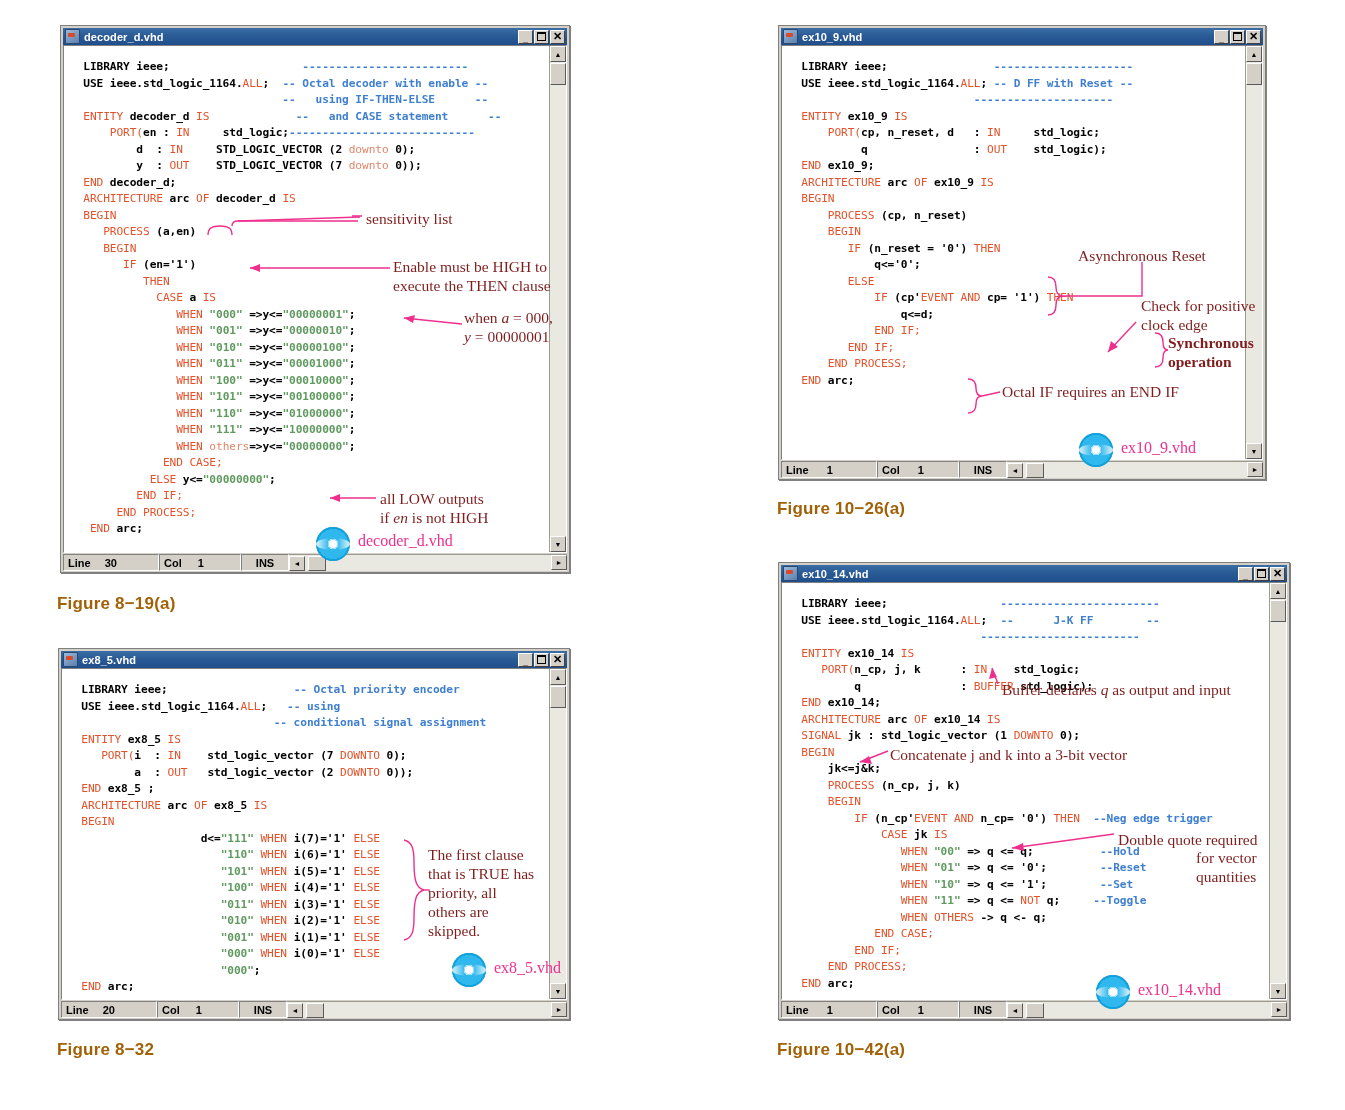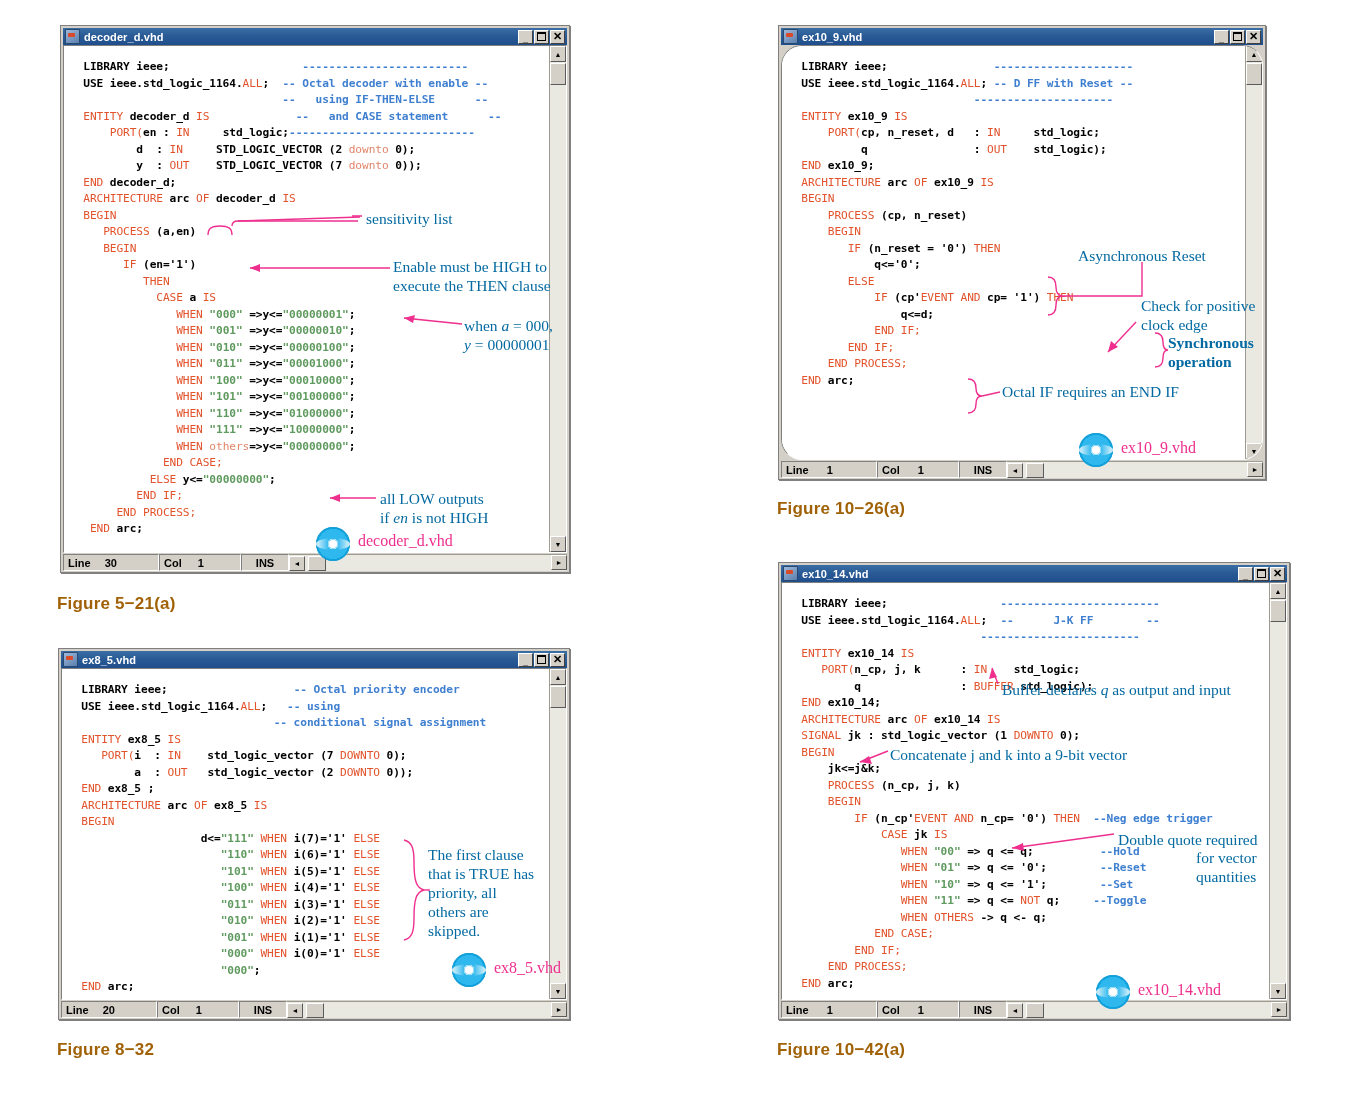--- a/index.html
+++ b/index.html
@@ -137,21 +137,21 @@
     position:absolute;right:0;top:0;width:16px;height:15px;background:#d4d0c8;
     border-top:1px solid #ffffff;border-left:1px solid #ffffff;
     border-right:1px solid #5a5a5a;border-bottom:1px solid #5a5a5a;
     box-sizing:border-box;display:flex;align-items:center;justify-content:center;font-size:7px;
   }
 
   
   .anno{
     position:absolute;
     font-family:"Liberation Serif","DejaVu Serif",serif;
-    color:#0369a1;font-size:15.5px;line-height:19px;
+    color:#7f1d1d;font-size:15.5px;line-height:19px;
     white-space:pre-line;
   }
   .anno i{font-style:italic;}
   .caption{
     position:absolute;
     font-family:"Liberation Sans", sans-serif;
     font-weight:bold;color:#a16207;font-size:17px;letter-spacing:0.2px;
   }
   .cdlabel{
     position:absolute;
@@ -214,39 +214,39 @@
     <div class="sb-cell sb-ins">INS</div>
     <div class="sb-hsb">
       <div class="hsb-left">◄</div>
       <div class="hsb-thumb"></div>
       <div class="hsb-right">►</div>
     </div>
   </div>
 </div>
 <div class="cd" style="left:316px;top:527px;"></div>
 <div class="cdlabel" style="left:358px;top:532px;">decoder_d.vhd</div>
-<div class="caption" style="left:57px;top:594px;">Figure 5−21(a)</div>
+<div class="caption" style="left:57px;top:594px;">Figure 8−19(a)</div>
 
 <div class="win" style="left:778px;top:25px;width:488px;height:455px;">
   <div class="titlebar">
     <span class="tb-icon"></span>
     <span class="tb-title">ex10_9.vhd</span>
     <span class="tb-buttons">
       <span class="tb-btn tb-min">
           <span class="gl">_</span>
         </span>
       <span class="tb-btn tb-max">
           <span class="gl"></span>
         </span>
       <span class="tb-btn tb-close">
           <span class="gl">✕</span>
         </span>
     </span>
   </div>
-  <div class="client" style="height:415px;border-radius:21px;">
+  <div class="client" style="height:415px;">
     <div class="code"><div><span class="id">  LIBRARY ieee;</span><span>                </span><span class="cm">---------------------</span></div><div><span class="id">  USE ieee.std_logic_1164.</span><span class="kw">ALL</span><span class="id">;</span><span> </span><span class="cm">-- D FF with Reset --</span></div><div><span>                            </span><span class="cm">---------------------</span></div><div><span></span></div><div><span class="kw">  ENTITY </span><span class="id">ex10_9 </span><span class="kw">IS</span></div><div><span class="kw">      PORT(</span><span class="id">cp, n_reset, d   : </span><span class="kw">IN</span><span class="id">     std_logic;</span></div><div><span class="id">           q                : </span><span class="kw">OUT</span><span class="id">    std_logic);</span></div><div><span class="kw">  END </span><span class="id">ex10_9;</span></div><div><span></span></div><div><span></span></div><div><span class="kw">  ARCHITECTURE </span><span class="id">arc </span><span class="kw">OF </span><span class="id">ex10_9 </span><span class="kw">IS</span></div><div><span class="kw">  BEGIN</span></div><div><span class="kw">      PROCESS </span><span class="id">(cp, n_reset)</span></div><div><span class="kw">      BEGIN</span></div><div><span class="kw">         IF </span><span class="id">(n_reset = '0') </span><span class="kw">THEN</span></div><div><span class="id">             q&lt;='0';</span></div><div><span class="kw">         ELSE</span></div><div><span class="kw">             IF </span><span class="id">(cp'</span><span class="kw">EVENT AND </span><span class="id">cp= '1') </span><span class="kw">THEN</span></div><div><span class="id">                 q&lt;=d;</span></div><div><span class="kw">             END IF;</span></div><div><span class="kw">         END IF;</span></div><div><span class="kw">      END PROCESS;</span></div><div><span class="kw">  END </span><span class="id">arc;</span></div></div>
     <div class="vsb">
       <div class="sb-arrow sb-up">▲</div>
       <div class="sb-thumb"></div>
       <div class="sb-arrow sb-down">▼</div>
     </div>
   </div>
   <div class="statusbar">
     <div class="sb-cell sb-line">
       <span>Line</span>
@@ -394,23 +394,23 @@
     <path d="M888,751 L860,762"></path>
     <path d="M860,762 l9,-6 l3,8 z" fill="#ee2f8e" stroke="none"></path>
 
     <path d="M1114,834 L1012,848"></path>
     <path d="M1012,848 l11,-5 l1,8 z" fill="#ee2f8e" stroke="none"></path>
   </g>
 </svg>
 
 <div class="anno" style="left: 366px; top: 209px;">sensitivity list</div>
 <div class="anno" style="left: 393px; top: 257px;">Enable must be HIGH to<br>execute the THEN clause</div>
-<div class="anno" style="left: 464px; top: 308px; margin-top: 8px;">when  <i>a</i> = 000,<br><i>y</i> = 00000001</div>
+<div class="anno" style="left: 464px; top: 308px;">when  <i>a</i> = 000,<br><i>y</i> = 00000001</div>
 <div class="anno" style="left: 380px; top: 489px;">all LOW outputs<br>if <i>en</i> is not HIGH</div>
 <div class="anno" style="left: 1078px; top: 246px;">Asynchronous Reset</div>
 <div class="anno" style="left: 1141px; top: 296px;">Check for positive<br>clock edge</div>
 <div class="anno" style="left: 1168px; top: 333px; font-weight: bold;">Synchronous<br>operation</div>
 <div class="anno" style="left: 1002px; top: 382px;">Octal IF requires an END IF</div>
 <div class="anno" style="left: 428px; top: 845px;">The first clause<br>that is TRUE has<br>priority, all<br>others are<br>skipped.</div>
 <div class="anno" style="left: 1002px; top: 680px;">Buffer declares <i>q</i> as output and input</div>
-<div class="anno" style="left: 890px; top: 745px;">Concatenate j and k into a 9-bit vector</div>
+<div class="anno" style="left: 890px; top: 745px;">Concatenate j and k into a 3-bit vector</div>
 <div class="anno" style="left: 1118px; top: 830px;">Double quote required</div>
 <div class="anno" style="left: 1196px; top: 848px;">for vector<br>quantities</div>
 
 </body></html>

